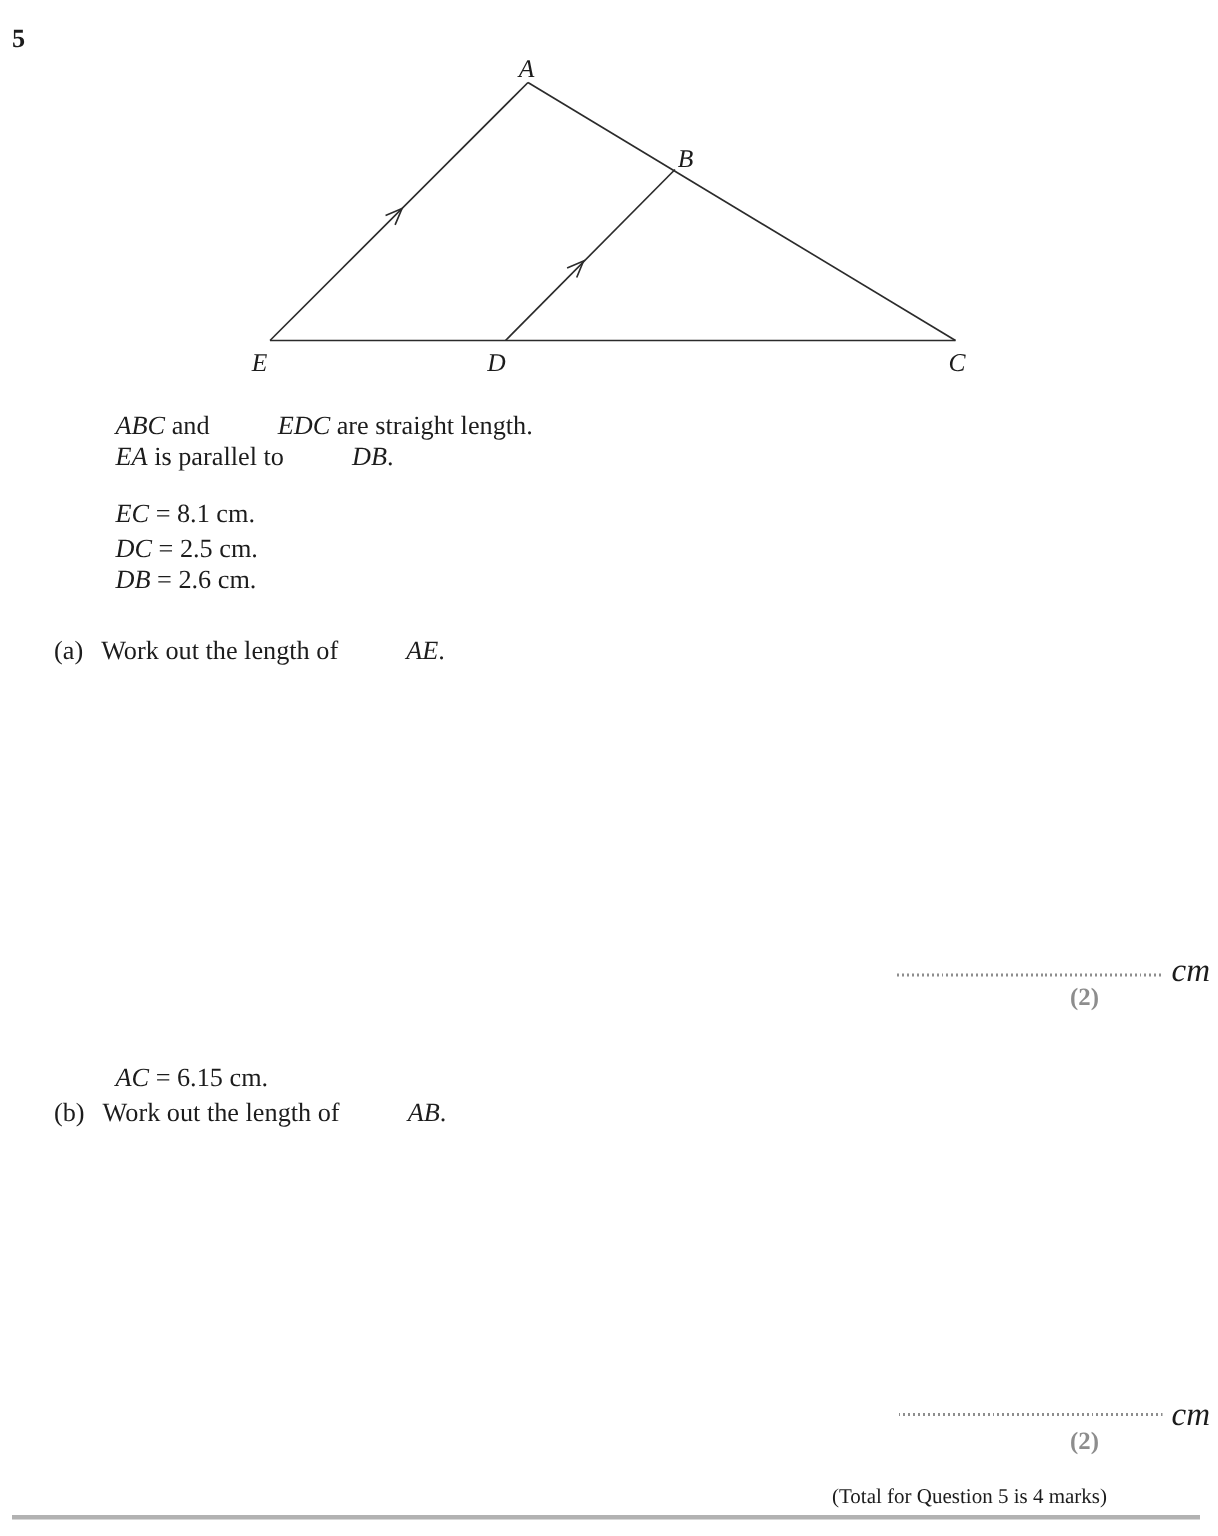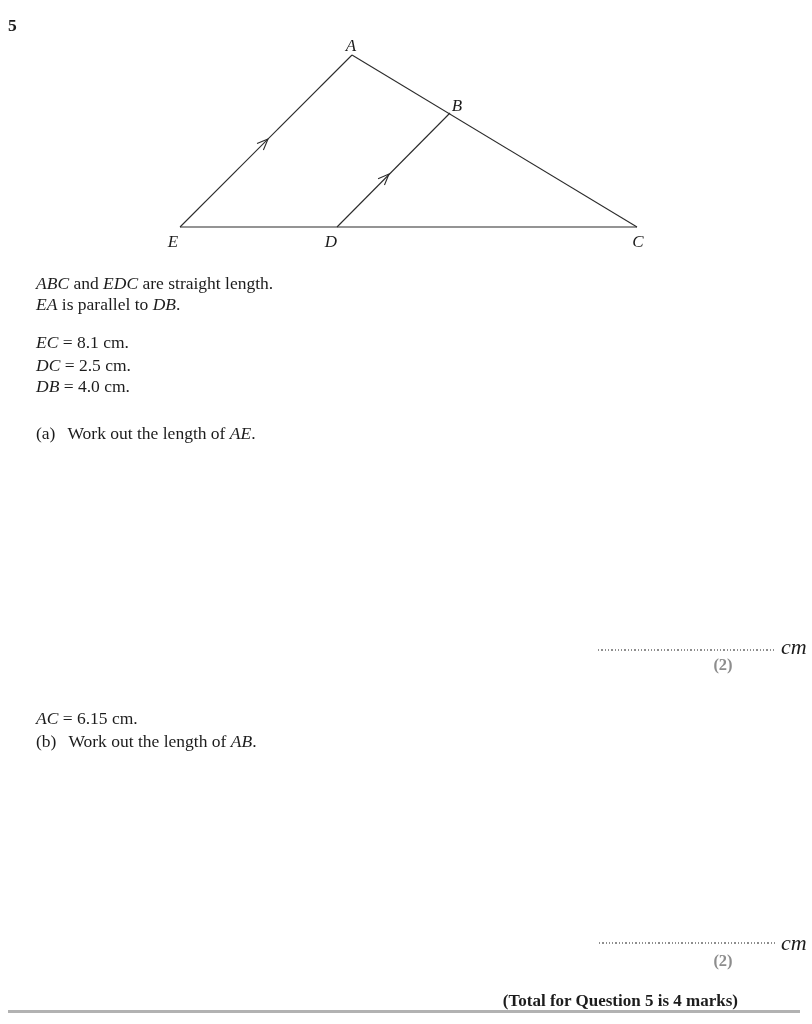--- a/index.html
+++ b/index.html
@@ -18,37 +18,37 @@
   .diagram { position: absolute; left: 0; top: 0; }
   .vlabel {
     font-family: "Liberation Serif", serif;
     font-style: italic; font-size: 17px; fill: #1c1c1c;
   }
   .tline {
     position: absolute; left: 36px;
     font-size: 17.5px; line-height: 20px;
     white-space: nowrap; color: #1c1c1c;
   }
-  .tline i, .tline em { font-style: italic; }
+  .tline i, .tline em { font-style: italic; margin-left: 41px; }
   .plabel { margin-right: 12px; }
   .dots {
     position: absolute; height: 2px;
     background-image: repeating-linear-gradient(90deg, #8e8e8e 0 1.3px, transparent 1.3px 3.3px);
     cursor: text;
   }
   .unit {
     position: absolute; font-size: 22px; white-space: nowrap; font-style: italic;
   }
   .mark {
     position: absolute; width: 38px; text-align: center;
     font-weight: bold; font-size: 16.5px; color: #8d8d8d;
   }
   .total {
     position: absolute; right: 74px; top: 991px;
-    font-weight: bold; font-size: 17px; white-space: nowrap;
+    font-weight: normal; font-size: 14px; white-space: nowrap;
   }
   .bottom-rule {
     position: absolute; left: 8px; top: 1010px;
     width: 792px; height: 3px; background: #b2b2b2;
   }
 </style>
 </head>
 <body>
 
 <div class="qnum">5</div>
@@ -70,21 +70,21 @@
 </svg>
 
 <p class="tline" style="top:273px"><i>ABC</i><span> and </span><i>EDC</i><span> are straight length.</span></p>
 
 <p class="tline" style="top:294px"><i>EA</i><span> is parallel to </span><i>DB</i><span>.</span></p>
 
 <p class="tline" style="top:332px"><i>EC</i><span> = 8.1 cm.</span></p>
 
 <p class="tline" style="top:355px"><i>DC</i><span> = 2.5 cm.</span></p>
 
-<p class="tline" style="top:376px"><i>DB</i><span> = 4.0 cm.</span></p>
+<p class="tline" style="top:376px"><i>DB</i><span> = 2.6 cm.</span></p>
 
 <p class="tline" style="top:423px"><span class="plabel">(a)</span><span>Work out the length of </span><i>AE</i><span>.</span></p>
 
 <div class="dots" style="left:598px; top:649px; width:177px"></div>
 <span class="unit" style="left:781px; top:634px">cm</span>
 <span class="mark" style="left:704px; top:655px">(2)</span>
 
 <p class="tline" style="top:708px"><i>AC</i><span> = 6.15 cm.</span></p>
 
 <p class="tline" style="top:731px"><span class="plabel">(b)</span><span>Work out the length of </span><i>AB</i><span>.</span></p>

